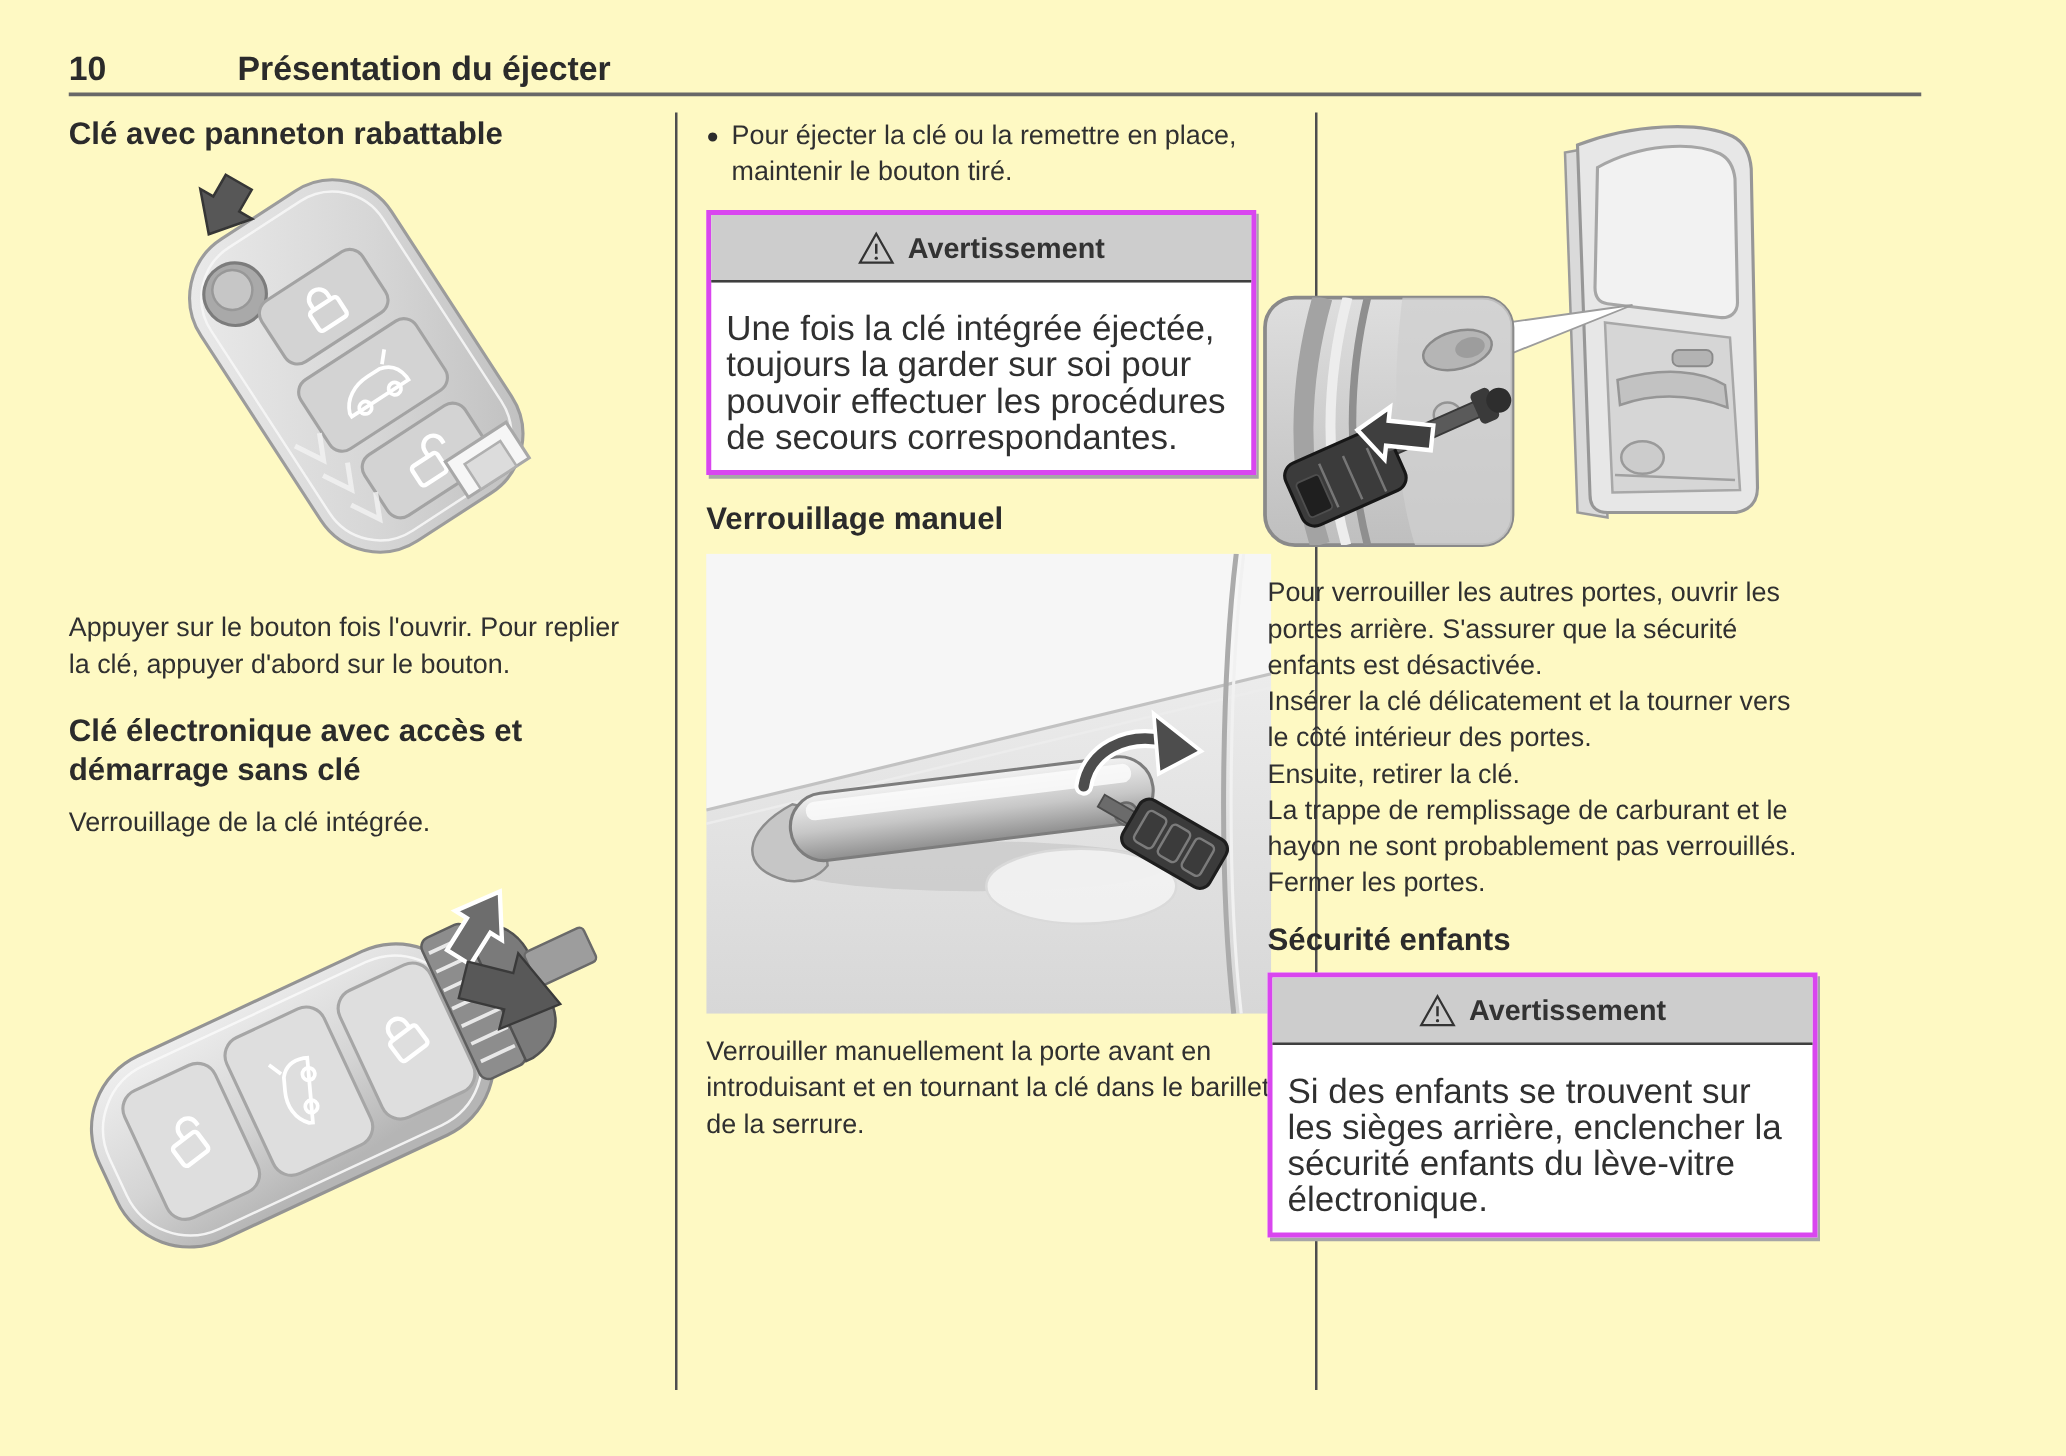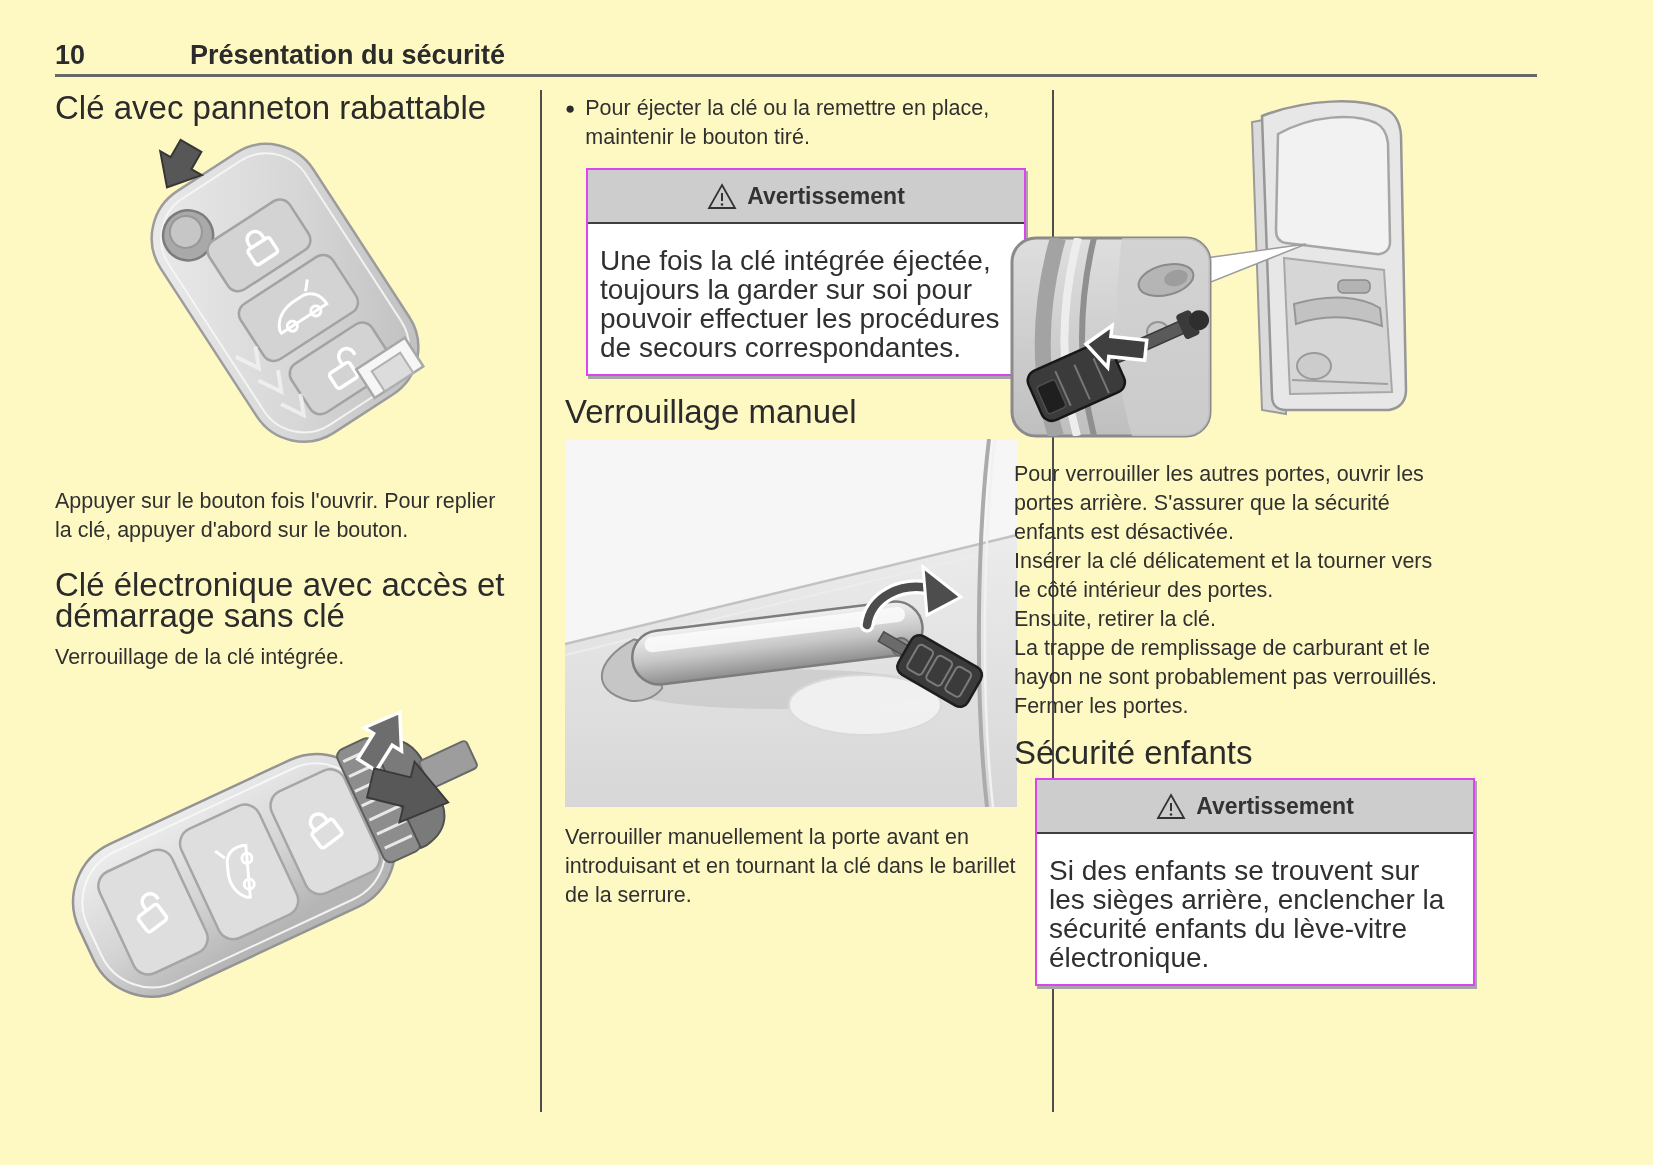--- a/index.html
+++ b/index.html
@@ -15,37 +15,36 @@
   
   .divider { position:absolute; top:90px; width:2px; height:1022px; background:#4e4e4e; }
   .divider-1 { left:540px; }
   .divider-2 { left:1052px; }
   
   .col  { position:absolute; top:92px; }
   .col-1 { left:55px;   width:452px; }
   .col-2 { left:565px;  width:452px; }
   .col-3 { left:1014px; width:440px; }
   h2.section-heading {
-    font-size:33px; font-weight:normal; line-height:31px; color:#2b2b2b; margin:0 0 6px 0;
+    font-size:25px; font-weight:bold; line-height:31px; color:#2b2b2b; margin:0 0 6px 0;
   }
   p.body-text { font-size:21.5px; line-height:29px; color:#303030; }
   
   .fig-key1 { margin:8px 0 20px 18px; }
   .col-1 .para-1 { margin-top:22px; }
   .col-1 .heading-2 { margin-top:24px; }
   .col-1 .para-2 { margin-top:12px; }
   .fig-key2 { margin:8px 0 0 0px; }
   
   .bullet-item { display:flex; align-items:flex-start; margin-top:2px; }
   .bullet-dot { font-size:17px; line-height:29px; margin-right:10px; color:#2c2c2c; }
   .bullet-text { font-size:21.5px; line-height:29px; color:#303030; width:420px; }
   .warning-box {
-    border:2px solid #d946ef; background:#fff; margin-top:16px; width:440px;
+    border:4px solid #d946ef; background:#fff; margin-top:16px; width:440px;
     box-shadow:2px 3px 0 #a6a6a6;
-    margin-left:21px;
   }
   .warning-head {
     background:#cdcdcd; border-bottom:2px solid #3f3f3f; text-align:center;
     padding:13px 0 12px 0; font-size:23px; font-weight:bold; color:#333;
     display:flex; align-items:center; justify-content:center; gap:10px;
   }
   .warning-body { padding:22px 12px 12px 12px; font-size:28px; line-height:29px; color:#303030; }
   .col-2 .heading-verrouillage { margin-top:20px; }
   .fig-handle { margin-top:12px; line-height:0; }
   .col-2 .para-verrouiller { margin-top:16px; }
@@ -55,21 +54,21 @@
   .col-3 .para-block p { font-size:21.5px; line-height:29px; color:#303030; }
   .col-3 .heading-securite { margin-top:16px; }
   .col-3 .warning-box { margin-top:10px; width:440px; }
 </style>
 </head>
 <body>
 
 <div class="page">
 
   <div class="page-number">10</div>
-  <div class="page-title">Présentation du sécurité</div>
+  <div class="page-title">Présentation du éjecter</div>
   <div class="header-rule"></div>
 
   <div class="divider divider-1"></div>
   <div class="divider divider-2"></div>
 
   <div class="col col-1">
     <h2 class="section-heading">Clé avec panneton rabattable</h2>
 
     <div class="fig-key1">
       <svg width="395" height="330" viewBox="0 0 395 330">

